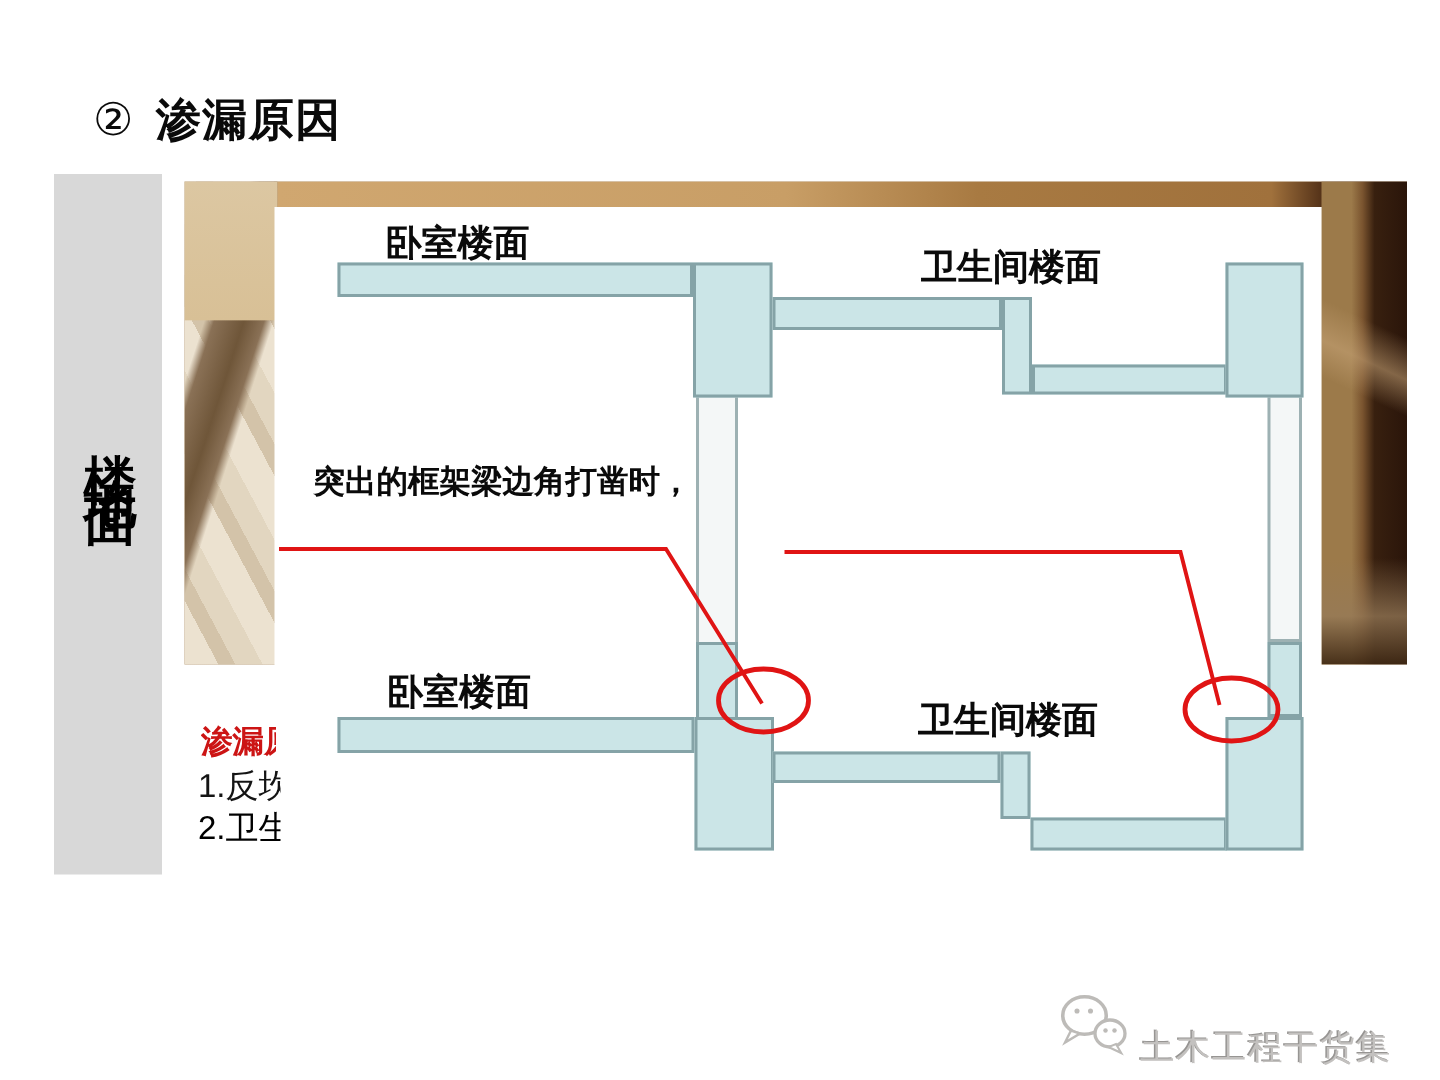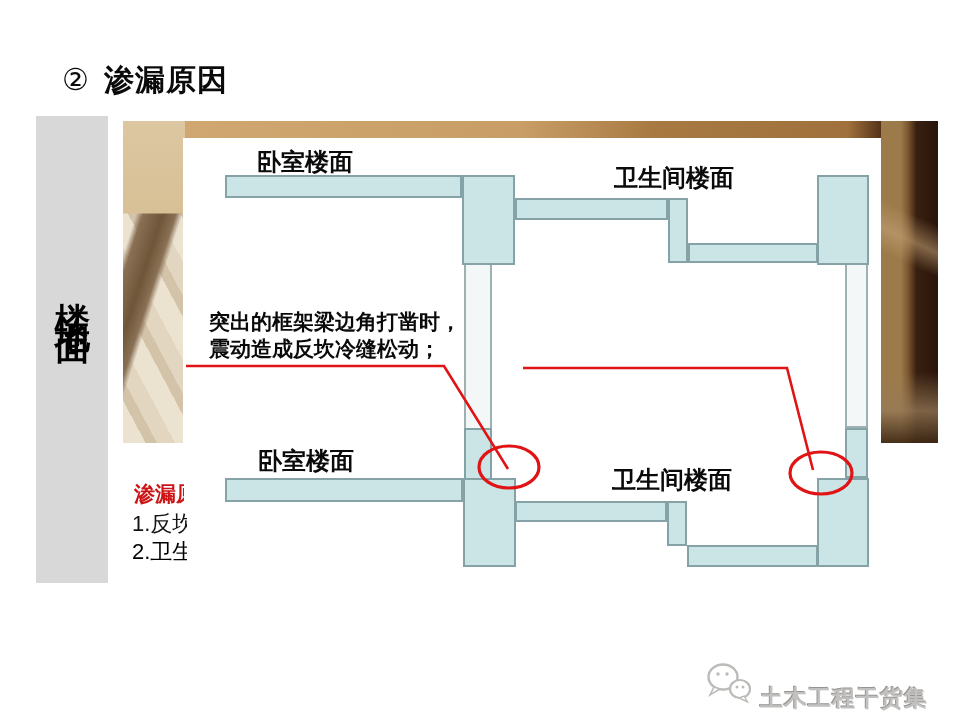--- a/index.html
+++ b/index.html
@@ -73,21 +73,21 @@
   #redsvg{position:absolute;left:0;top:0;z-index:4;pointer-events:none;}
 
   
   .clip{position:absolute;overflow:hidden;white-space:nowrap;height:27px;z-index:2;}
   #leak-h{left:134px;top:480px;width:50px;font-size:21px;font-weight:700;color:#cc1414;}
   #leak-1{left:132px;top:509px;width:55px;font-size:22px;color:#141414;text-align:center;}
   #leak-2{left:132px;top:537px;width:55px;font-size:22px;color:#000000;}
 
   
   .watermark{position:absolute;left:706px;top:652px;display:flex;align-items:center;z-index:2;}
-  .wm-text{margin-left:8px;font-size:23px;font-weight:700;letter-spacing:1px;color:#c3c1bf;
+  .wm-text{margin-left:8px;font-size:23px;font-weight:400;letter-spacing:1px;color:#c3c1bf;
            text-shadow:-1px -1px 0 #979593, 1px 1px 0 #ffffff;white-space:nowrap;margin-top:31px;}
 </style>
 </head>
 <body>
 
 <div id="slide">
 
   <div class="title">
     <span class="bullet">②</span><span>渗漏原因</span>
   </div>
@@ -127,21 +127,20 @@
   <div class="p" id="lb-low"></div>
   <div class="p" id="lb-rcol"></div>
 
   <div class="lbl" id="lbl-ub">卧室楼面</div>
   <div class="lbl" id="lbl-ut">卫生间楼面</div>
   <div class="lbl" id="lbl-lb">卧室楼面</div>
   <div class="lbl" id="lbl-lt">卫生间楼面</div>
 
   <div class="ann" id="ann-left">
     <div>突出的框架梁边角打凿时，</div>
-    <div>震动造成反坎冷缝松动；</div>
   </div>
 
   <svg id="redsvg" width="960" height="720">
     <polyline points="186,366 444,366 508,469" fill="none" stroke="#e01414" stroke-width="2.6"></polyline>
     <ellipse cx="509" cy="467" rx="30" ry="21" fill="none" stroke="#e01414" stroke-width="3.2"></ellipse>
     <polyline points="523,368 787,368 813,470" fill="none" stroke="#e01414" stroke-width="2.6"></polyline>
     <ellipse cx="821" cy="473" rx="31" ry="21" fill="none" stroke="#e01414" stroke-width="3.2"></ellipse>
   </svg>
 
   <div class="watermark">

